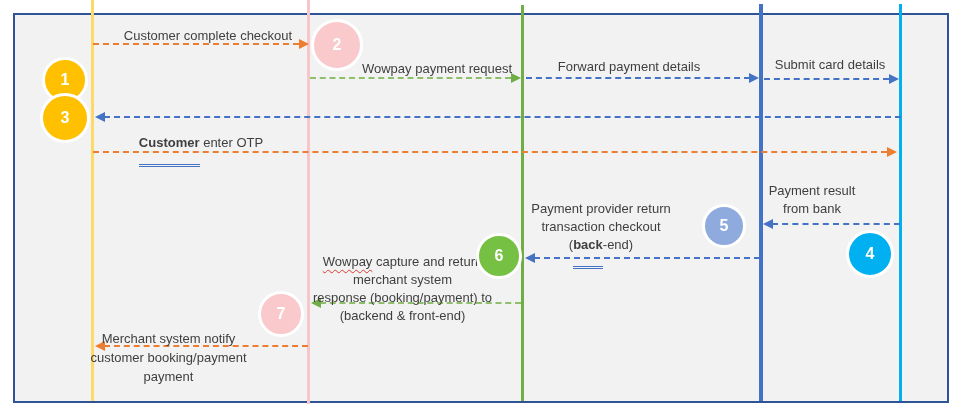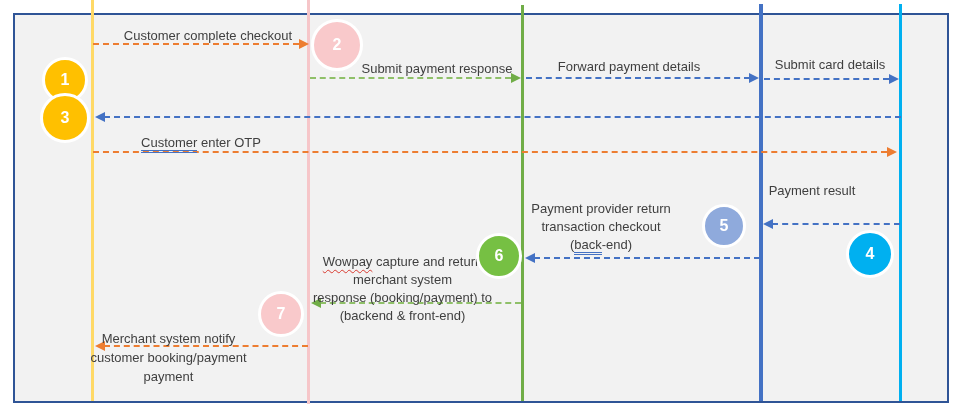--- a/index.html
+++ b/index.html
@@ -10,21 +10,21 @@
   .lifeline{position:absolute;width:3px;}
   .msgline{position:absolute;height:0;border-top:2px dashed #888;}
   .head{position:absolute;width:0;height:0;border-top:5px solid transparent;border-bottom:5px solid transparent;}
   .head.right{border-left:10px solid #888;}
   .head.left{border-right:10px solid #888;}
   .lbl{position:absolute;font-size:13px;text-align:center;line-height:18px;white-space:nowrap;}
   .lbl.multi{white-space:normal;}
   .step{position:absolute;border-radius:50%;border:3px solid #ffffff;box-sizing:border-box;
         display:flex;align-items:center;justify-content:center;
         color:#ffffff;font-weight:bold;font-size:16px;z-index:5;}
-  .u-dbl{border-bottom:3px double #4472c4;padding-bottom:0px;}
+  .u-dbl{border-bottom:3px double #4472c4;padding-bottom:14px;font-weight:bold;}
   .u-sqg{text-decoration:underline wavy #d83b31;text-decoration-thickness:1px;text-underline-offset:3px;text-align:right;}
 </style>
 </head>
 <body>
 
 <div id="canvas">
 
   <div id="frame"></div>
 
   <div class="lifeline" style="left: 91px; top: 0px; height: 401px; background-color: rgb(255, 217, 102);"></div>
@@ -32,41 +32,42 @@
   <div class="lifeline" style="left: 521px; top: 5px; height: 396px; background-color: rgb(112, 173, 71);"></div>
   <div class="lifeline" style="left: 759px; top: 4px; width: 4px; height: 397px; background-color: rgb(68, 114, 196);"></div>
   <div class="lifeline" style="left: 899px; top: 4px; height: 397px; background-color: rgb(0, 176, 240);"></div>
 
   <div class="msgline" style="left: 93px; top: 43px; width: 206px; border-top-color: rgb(237, 125, 49);"></div>
   <div class="head right" style="left: 299px; top: 39px; border-left-color: rgb(237, 125, 49);"></div>
   <div class="lbl" style="left:108px;top:27px;width:200px">Customer complete checkout</div>
 
   <div class="msgline" style="left: 310px; top: 77px; width: 201px; border-top-color: rgb(143, 192, 105);"></div>
   <div class="head right" style="left: 511px; top: 73px; border-left-color: rgb(112, 173, 71);"></div>
-  <div class="lbl" style="left:347px;top:60px;width:180px">Submit payment response</div>
+  <div class="lbl" style="left:347px;top:60px;width:180px">Wowpay payment request</div>
 
   <div class="msgline" style="left: 526px; top: 77px; width: 224px; border-top-color: rgb(68, 114, 196);"></div>
   <div class="head right" style="left: 749px; top: 73px; border-left-color: rgb(68, 114, 196);"></div>
   <div class="lbl" style="left:539px;top:58px;width:180px">Forward payment details</div>
 
   <div class="msgline" style="left: 764px; top: 78px; width: 125px; border-top-color: rgb(68, 114, 196);"></div>
   <div class="head right" style="left: 889px; top: 74px; border-left-color: rgb(68, 114, 196);"></div>
   <div class="lbl" style="left:740px;top:56px;width:180px">Submit card details</div>
 
   <div class="msgline" style="left: 104px; top: 116px; width: 797px; border-top-color: rgb(68, 114, 196);"></div>
   <div class="head left" style="left: 95px; top: 112px; border-right-color: rgb(68, 114, 196);"></div>
 
   <div class="msgline" style="left: 93px; top: 151px; width: 794px; border-top-color: rgb(237, 125, 49);"></div>
   <div class="head right" style="left: 887px; top: 147px; border-left-color: rgb(237, 125, 49);"></div>
   <div class="lbl" style="left:101px;top:134px;width:200px"><span class="u-dbl">Customer</span><span> enter OTP</span></div>
 
   <div class="msgline" style="left: 772px; top: 223px; width: 128px; border-top-color: rgb(68, 114, 196);"></div>
   <div class="head left" style="left: 763px; top: 219px; border-right-color: rgb(68, 114, 196);"></div>
   <div class="lbl multi" style="left:742px;top:182px;width:140px">
     <div>Payment result</div>
+    <div>from bank</div>
   </div>
 
   <div class="msgline" style="left: 534px; top: 257px; width: 226px; border-top-color: rgb(68, 114, 196);"></div>
   <div class="head left" style="left: 525px; top: 253px; border-right-color: rgb(68, 114, 196);"></div>
   <div class="lbl multi" style="left:510px;top:200px;width:182px">
     <div>Payment provider return</div>
     <div>transaction checkout</div>
     <div><span>(</span><span class="u-dbl">back</span><span>-end)</span></div>
   </div>
 

